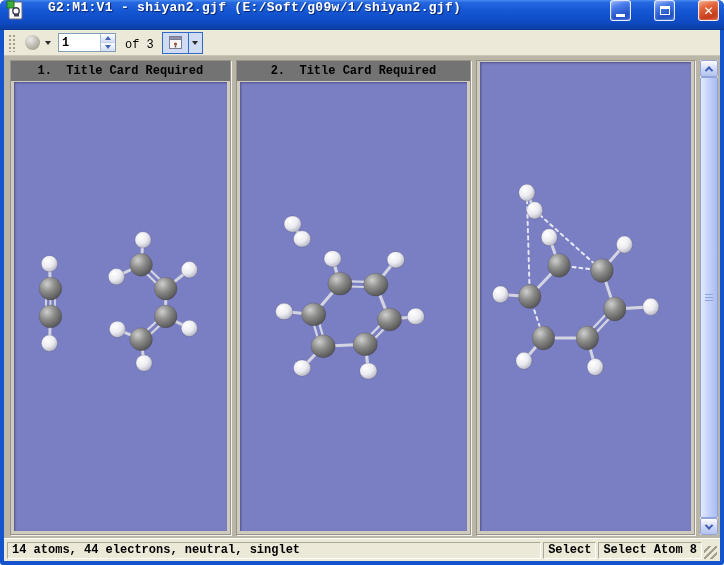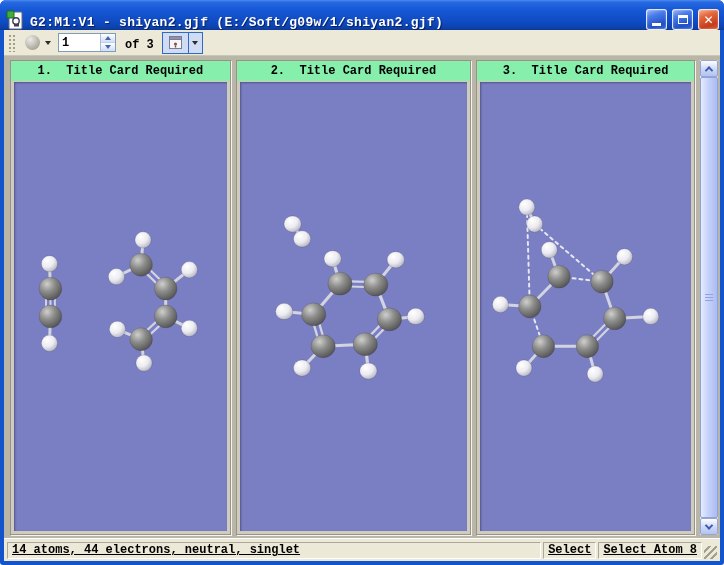--- a/index.html
+++ b/index.html
@@ -3,21 +3,21 @@
 <meta charset="utf-8">
 <style>
   * { box-sizing: border-box; margin: 0; padding: 0; }
   html,body { width:724px; height:565px; overflow:hidden; }
   body { font-family:"Liberation Mono","DejaVu Sans Mono",monospace; font-size:12px; background:#fff; }
 
   .window { position:relative; width:724px; height:565px;
     background:#1353cc; border-radius:6px 6px 3px 3px; overflow:hidden; }
 
   
-  .titlebar { height:30px; display:flex; align-items:flex-end; gap:5px; padding:0 5px 0 5px;
+  .titlebar { height:30px; display:flex; align-items:flex-start; gap:23px; padding:0 5px 0 5px;
     background:linear-gradient(180deg,#4a8af0 0%, #2668e0 8%, #1557d4 35%, #0f4ac2 75%, #0a3fa4 97%, #12307e 100%); }
   .app-icon { width:20px; height:20px; flex:0 0 auto; }
   .title-text { flex:1; color:#fff; font-weight:bold; font-size:13px; white-space:nowrap; overflow:hidden;
     text-shadow:1px 1px 1px rgba(0,0,40,.6); letter-spacing:.3px; }
   .winbtn { width:21px; height:21px; border-radius:3px; border:1px solid rgba(255,255,255,.85);
     display:flex; align-items:center; justify-content:center; flex:0 0 auto;
     box-shadow:inset 0 0 2px rgba(255,255,255,.5); }
   .btn-blue { background:linear-gradient(160deg,#9ab6f5 0%,#4a7cec 30%,#2050c4 75%,#3563d2 100%); }
   .btn-red  { background:linear-gradient(160deg,#f4ae90 0%,#e66a3e 30%,#c43d1c 75%,#d9572e 100%); }
   .glyph-min { width:9px; height:3px; background:#fff; margin-top:9px; }
@@ -40,33 +40,33 @@
   .dd-arrow { width:0; height:0; border-left:3px solid transparent; border-right:3px solid transparent;
     border-top:4px solid #2b2b2b; margin:0 5px 0 1px; }
   .spinbox { display:flex; width:58px; height:19px; border:1px solid #7f9db9; background:#fff; margin-left:2px; }
   .spin-input { flex:1; min-width:0; border:0; outline:none; font:bold 12px "Liberation Mono","DejaVu Sans Mono",monospace; padding:0 0 0 3px; }
   .spin-btns { width:15px; display:flex; flex-direction:column; border-left:1px solid #a8c0dc; }
   .spin-btn { flex:1; display:flex; align-items:center; justify-content:center;
     background:linear-gradient(180deg,#fdfeff,#d2ddf4); border-bottom:1px solid #c2cfe8; }
   .spin-btn:last-child { border-bottom:0; }
   .tri-up  { width:0; height:0; border-left:3px solid transparent; border-right:3px solid transparent; border-bottom:4px solid #4565b0; }
   .tri-dn  { width:0; height:0; border-left:3px solid transparent; border-right:3px solid transparent; border-top:4px solid #4565b0; }
-  .of-label { font-weight:bold; margin:4px 8px 0 9px; white-space:pre; }
+  .of-label { font-weight:normal; margin:4px 8px 0 9px; white-space:pre; }
   .viewbtn { width:27px; height:22px; border:1px solid #316ac5; background:#cfdcf3;
     display:flex; align-items:center; justify-content:center; }
   .viewbtn-dd { width:14px; height:22px; border:1px solid #316ac5; border-left:0; background:#cfdcf3;
     display:flex; align-items:center; justify-content:center; }
   .viewbtn-dd .dd-arrow { margin:0; }
 
   
   .workspace { flex:1; display:flex; padding:4px 2px 3px 6px; gap:5px; overflow:hidden; }
   .panel { background:#cfccbe; border:1px solid #97938a;
     box-shadow:1px 1px 0 rgba(252,251,244,.9); display:flex; flex-direction:column; }
   .panel:nth-of-type(1){ width:227px; } .panel:nth-of-type(2){ width:242px;justify-content:flex-end; } .panel:nth-of-type(3){ width:225px; }
-  .panel-header { height:20px; flex:0 0 auto; background:#86efac; display:flex; align-items:center;
+  .panel-header { height:20px; flex:0 0 auto; background:#737373; display:flex; align-items:center;
     justify-content:center; font-weight:bold; white-space:pre; color:#000; }
   .viewport { flex:1; margin:1px 3px 3px 3px; background:#7a7ec2;
     box-shadow:inset 1px 1px 2px rgba(30,30,70,.45); overflow:hidden; }
   .viewport svg { width:100%; height:100%; display:block; }
 
   
   .scrollbar { width:18px; margin-left:auto; flex:0 0 auto; display:flex; flex-direction:column;
     background:linear-gradient(90deg,#f3f2ea,#dddbce); padding:0; }
   .scroll-btn { height:17px; flex:0 0 auto; border:1px solid #96a5d6; border-radius:2px;
     background:linear-gradient(180deg,#fefeff,#cdd8f6 55%,#b2c3f0); display:flex; align-items:center; justify-content:center; }
@@ -75,21 +75,21 @@
   .chev-dn { transform:rotate(225deg) translate(1px,1px); }
   .scroll-thumb { flex:1; border:1px solid #8ea3de; border-radius:2px; position:relative;
     background:linear-gradient(90deg,#e6ecfd,#c6d2f9 45%,#a9bdf2); }
   .thumb-grip { position:absolute; left:50%; top:50%; width:8px; height:1px; background:#8fa4dc;
     transform:translate(-50%,-4px); box-shadow:0 3px 0 #8fa4dc, 0 6px 0 #8fa4dc; }
 
   
   .statusbar { height:23px; flex:0 0 auto; background:#ece9d8; border-top:1px solid #fff;
     display:flex; align-items:center; gap:2px; padding:2px 3px; font-weight:bold; }
   .status-cell { height:17px; display:flex; align-items:center; padding:0 4px; white-space:nowrap;
-    border:1px solid; border-color:#aca899 #fff #fff #aca899;text-decoration:underline; }
+    border:1px solid; border-color:#aca899 #fff #fff #aca899; }
   .status-main { flex:1; }
   .resize-grip { width:13px; height:13px; align-self:flex-end;
     background:repeating-linear-gradient(135deg, transparent 0 3px, #a39f8d 3px 5px); }
 </style>
 </head>
 <body>
 
 <svg width="0" height="0" style="position:absolute" aria-hidden="true">
   <defs>
     <radialGradient id="gradC" cx="35%" cy="30%" r="75%">
@@ -231,21 +231,20 @@
               <circle cx="148" cy="179" r="8.2" fill="url(#gradH)" stroke="rgba(40,40,60,0.3)" stroke-width="0.6"></circle>
               <circle cx="42" cy="231" r="8.2" fill="url(#gradH)" stroke="rgba(40,40,60,0.3)" stroke-width="0.6"></circle>
               <circle cx="167" cy="236" r="8.2" fill="url(#gradH)" stroke="rgba(40,40,60,0.3)" stroke-width="0.6"></circle>
               <circle cx="59" cy="288" r="8.2" fill="url(#gradH)" stroke="rgba(40,40,60,0.3)" stroke-width="0.6"></circle>
               <circle cx="122" cy="291" r="8.2" fill="url(#gradH)" stroke="rgba(40,40,60,0.3)" stroke-width="0.6"></circle>
             </svg>
         </div>
       </div>
 
       <div class="panel">
-        <div class="panel-header">3.  Title Card Required</div>
         <div class="viewport">
           <svg viewBox="0 0 216 452" preserveAspectRatio="none">
               <line x1="48" y1="126" x2="56" y2="143" stroke="#d2d4e2" stroke-width="3" stroke-linecap="round"></line>
               <line x1="81" y1="196" x2="51" y2="226" stroke="#d2d4e2" stroke-width="3" stroke-linecap="round"></line>
               <line x1="125" y1="201" x2="138" y2="238" stroke="#d2d4e2" stroke-width="3" stroke-linecap="round"></line>
               <line x1="136.16152236891497" y1="236.16152236891497" x2="108.16152236891497" y2="264.161522368915" stroke="#d2d4e2" stroke-width="2.2" stroke-linecap="round"></line>
               <line x1="139.83847763108503" y1="239.83847763108503" x2="111.83847763108503" y2="267.838477631085" stroke="#d2d4e2" stroke-width="2.2" stroke-linecap="round"></line>
               <line x1="110" y1="266" x2="65" y2="266" stroke="#d2d4e2" stroke-width="3" stroke-linecap="round"></line>
               <line x1="81" y1="196" x2="125" y2="201" stroke="#e6e8f5" stroke-width="2" stroke-linecap="round" stroke-dasharray="3 4"></line>
               <line x1="51" y1="226" x2="65" y2="266" stroke="#e6e8f5" stroke-width="2" stroke-linecap="round" stroke-dasharray="3 4"></line>

